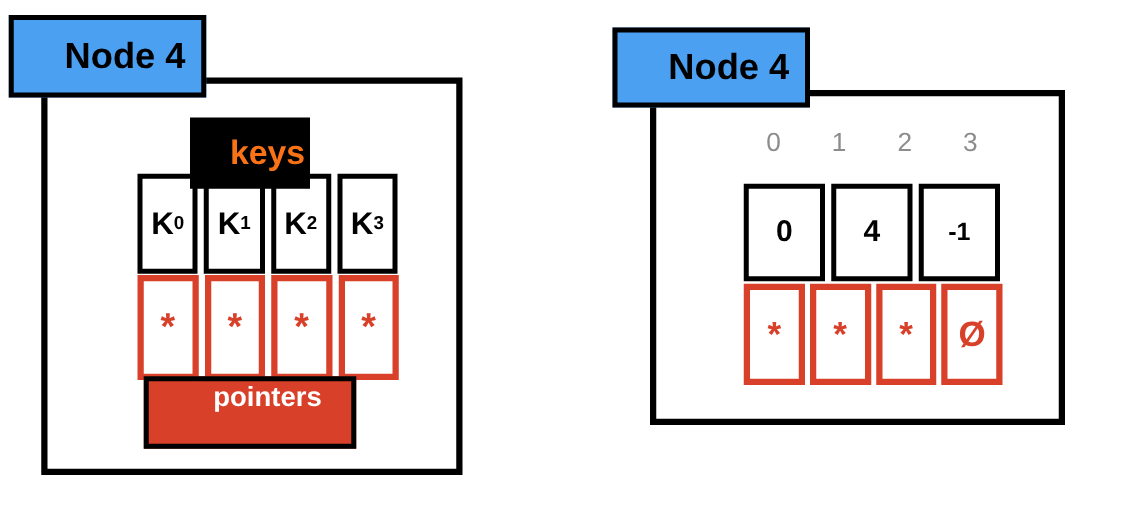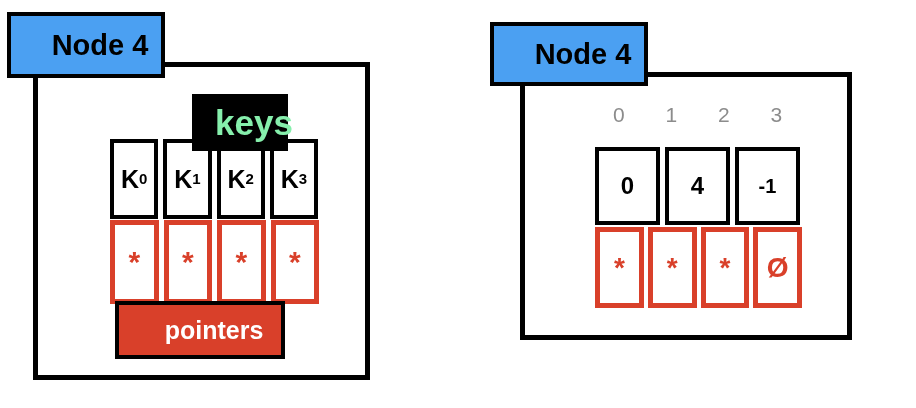--- a/index.html
+++ b/index.html
@@ -12,42 +12,42 @@
 
   
   .lbox{left:33px;top:62px;width:337px;height:318px;border:5px solid #000;background:#fff;z-index:0;}
   .node-label{
     display:flex;align-items:center;justify-content:center;
     border:4px solid #000;background:#4BA0F2;
     font-weight:bold;font-size:29px;color:#000;z-index:3;
   }
   .lnode-label{left:7px;top:12px;width:158px;height:66px;}
   .lkeys-label{
-    left:152px;top:94px;width:96px;height:57px;background:#000;color:#86efac;
+    left:152px;top:94px;width:96px;height:57px;background:#000;color:#f97316;
     display:flex;align-items:center;justify-content:center;
-    font-weight:bold;font-size:35px;z-index:2;margin-left:40px;
+    font-weight:bold;font-size:27px;z-index:2;
   }
   .lkeys-row{left:82px;top:139px;width:236px;height:80px;display:flex;gap:5px;z-index:1;}
   .lkey-cell{
     flex:1;border:4px solid #000;background:#fff;box-sizing:border-box;
     display:flex;align-items:center;justify-content:center;
     font-weight:bold;font-size:25px;color:#000;
   }
   .lkey-cell sub{font-size:15px;line-height:0;}
   .lptr-row{left:82px;top:220px;width:237px;height:84px;display:flex;gap:5px;z-index:1;}
   .ptr-cell{
     flex:1;border:5px solid #D9402A;background:#fff;box-sizing:border-box;
     display:flex;align-items:center;justify-content:center;
     font-weight:bold;font-size:30px;color:#D9402A;
   }
   .lptr-label{
     left:115px;top:301px;width:170px;height:58px;
     background:#D9402A;border:4px solid #000;color:#fff;
-    display:flex;align-items:center;justify-content:center;
-    font-weight:bold;font-size:25px;z-index:2;
+    display:flex;justify-content:center;
+    font-weight:bold;font-size:22px;z-index:2;
   }
 
   
   .rbox{left:520px;top:72px;width:332px;height:268px;border:5px solid #000;background:#fff;z-index:0;}
   .rnode-label{left:490px;top:22px;width:158px;height:64px;}
   .rindex-row{left:567px;top:100px;width:233px;height:30px;display:flex;gap:5px;z-index:1;}
   .rindex-cell{
     flex:1;display:flex;align-items:center;justify-content:center;
     color:#8C8C8C;font-size:21px;font-weight:normal;
   }

